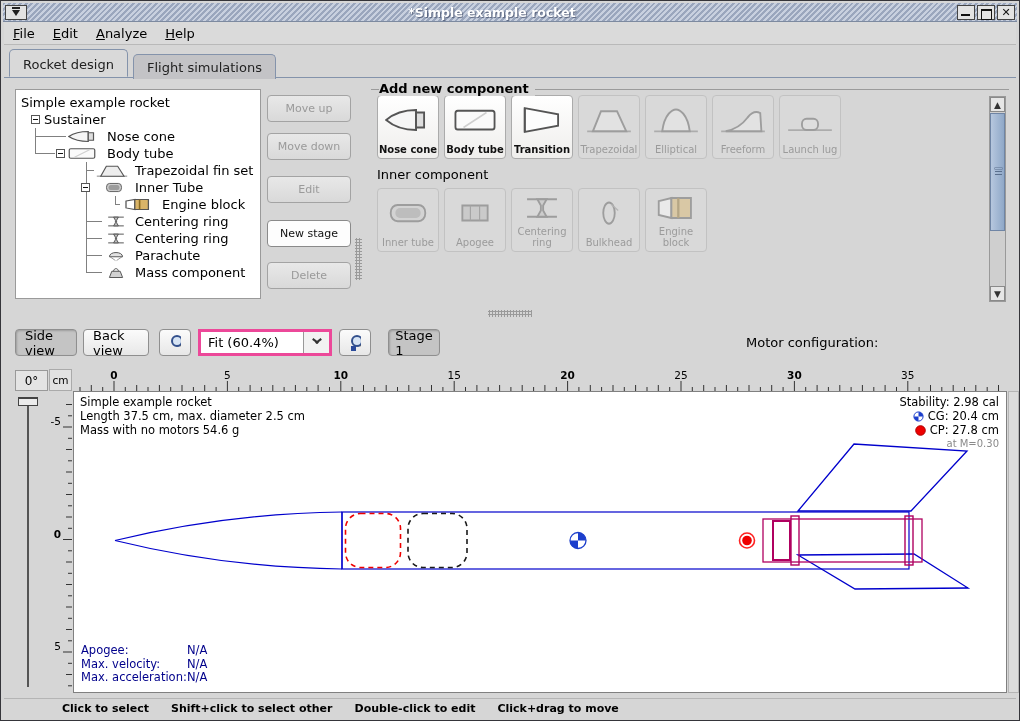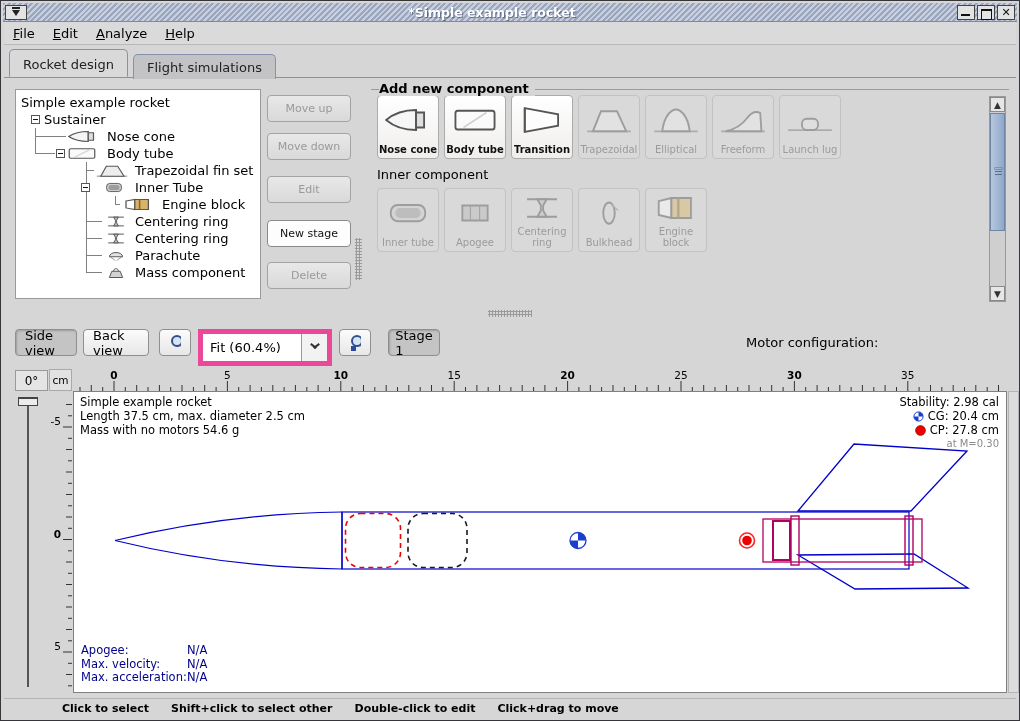--- a/index.html
+++ b/index.html
@@ -79,21 +79,21 @@
   .vs-up{top:0;} .vs-down{bottom:0;}
   .vs-thumb{position:absolute;left:0px;top:16px;width:15px;height:118px;
     background:linear-gradient(90deg,#b6c7de,#8fa8c8);border:1px solid #6f85a5;}
   .vs-thumb::before{content:"";position:absolute;left:4px;top:54px;width:7px;height:1px;
     box-shadow:0 0 0 .5px #5a6f8d,0 3px 0 0 #5a6f8d,0 6px 0 0 #5a6f8d;}
   
   .tool-btn{position:absolute;top:328px;height:27px;border:1px solid #8f8f8f;border-radius:4px;
     background:linear-gradient(#fbfbfb,#e7e7e7);display:flex;align-items:center;justify-content:center;
     font-size:13px;padding:0 9px;}
   .tool-btn.pressed{background:#c4c4c4;box-shadow:inset 1px 1px 2px #9d9d9d;}
-  .combo{position:absolute;top:328px;height:37px;background:#fff;border:5px solid #ec4899;
+  .combo{position:absolute;top:328px;height:27px;background:#fff;border:3px solid #ec4899;
     display:flex;align-items:center;}
   .combo .val{flex:1;padding-left:7px;font-size:13px;white-space:nowrap;}
   .combo .arrow{width:26px;align-self:stretch;border-left:1px solid #999;background:#f2f2f2;
     display:flex;align-items:center;justify-content:center;}
   .chev{width:10px;height:6px;position:relative;}
   .chev::before,.chev::after{content:"";position:absolute;top:0;width:7px;height:2px;background:#333;}
   .chev::before{left:0;transform:rotate(38deg);} .chev::after{right:0;transform:rotate(-38deg);}
   .motor-label{position:absolute;top:334px;left:745px;font-size:13px;}
   
   .rot-box{position:absolute;left:14px;top:369px;width:33px;height:21px;border:1px solid #999;

